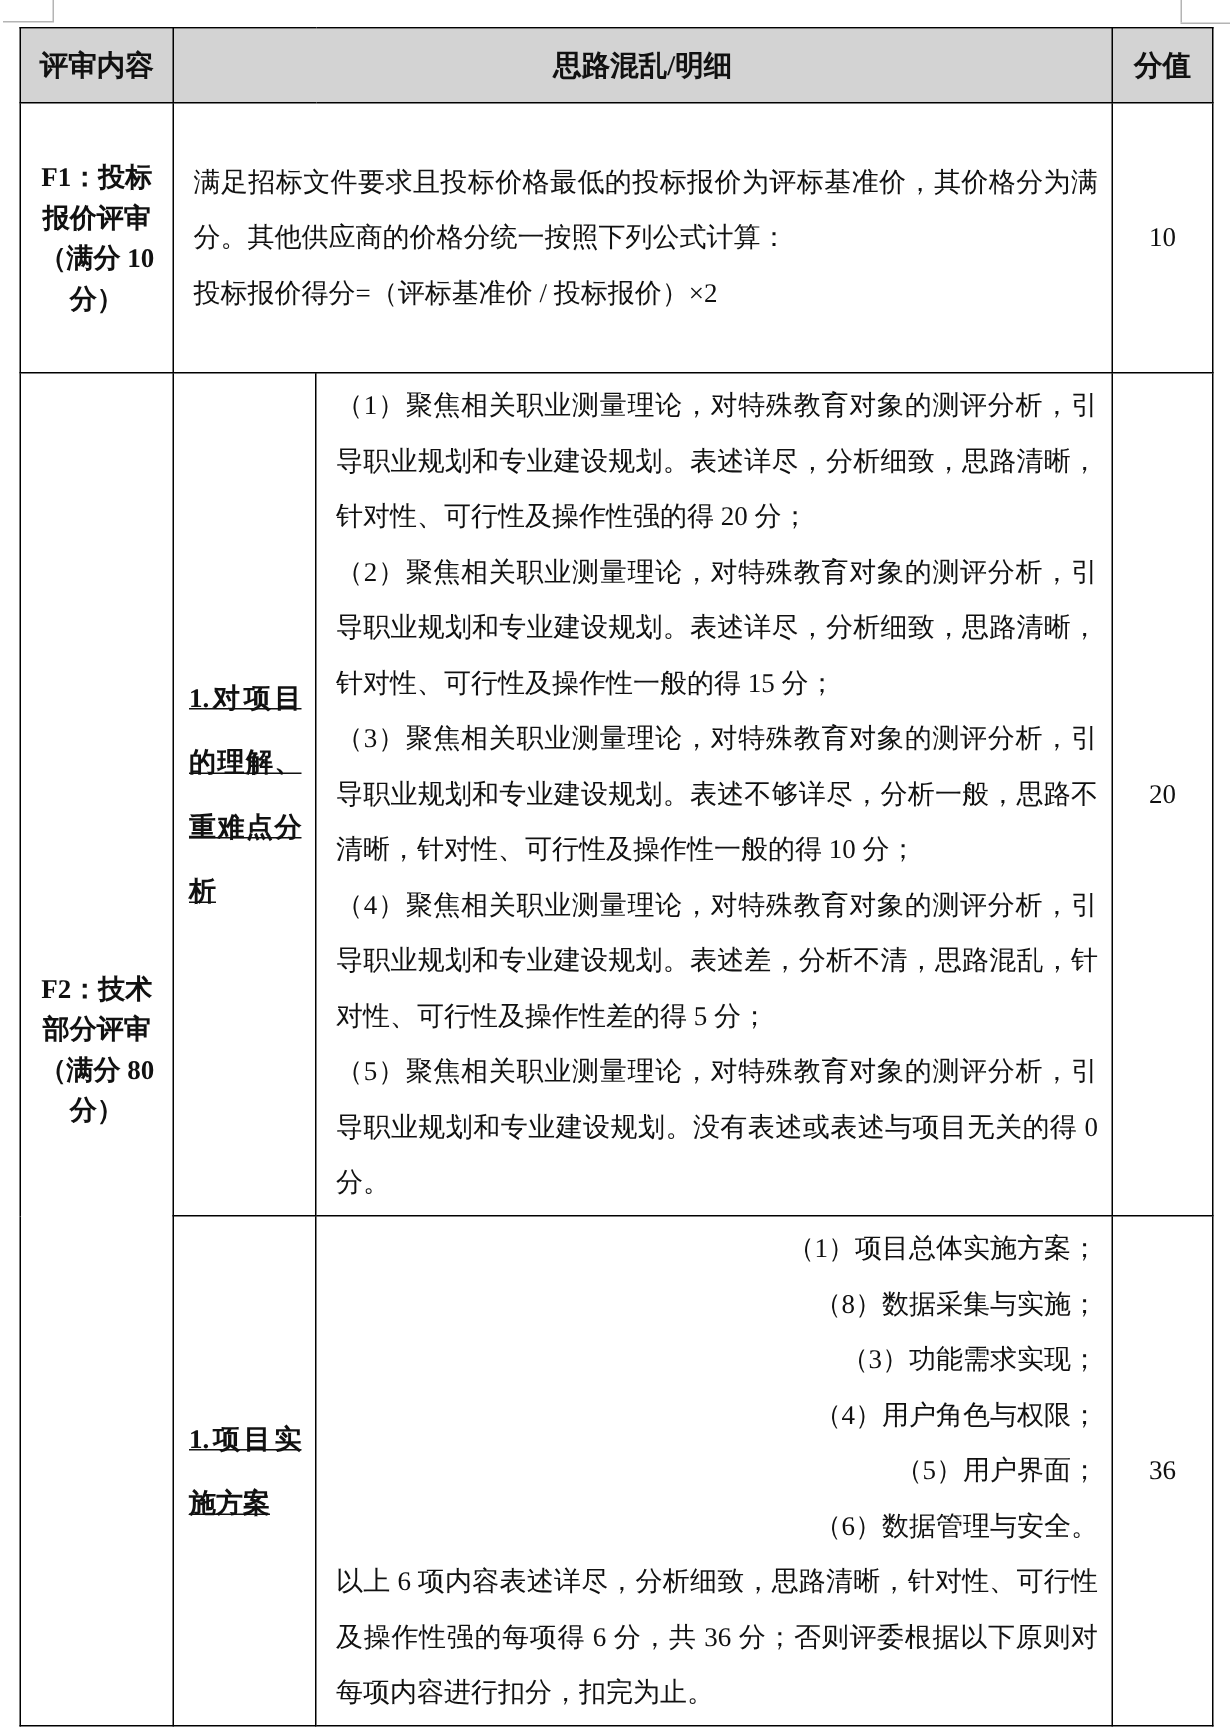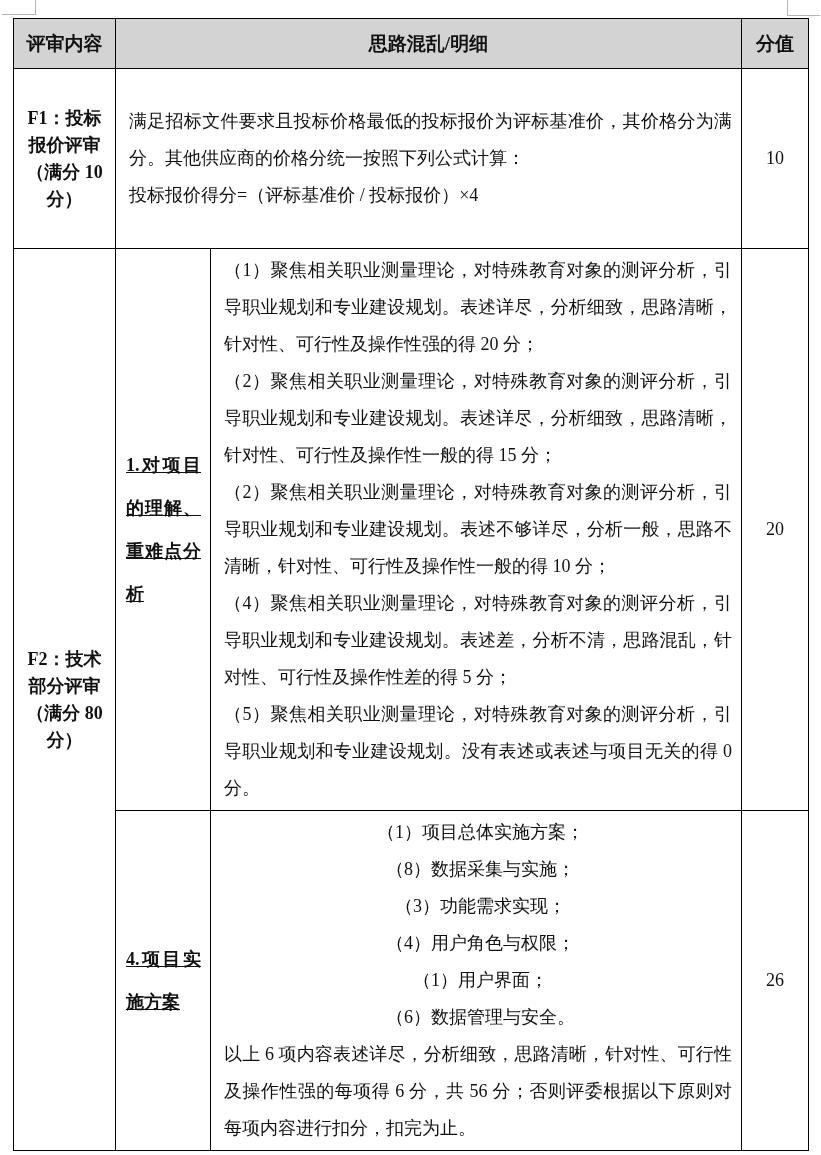--- a/index.html
+++ b/index.html
@@ -67,21 +67,21 @@
     text-decoration: underline;
   }
   .detail {
     font-size: 18px;
     line-height: 37px;
     vertical-align: middle;
     text-align: justify;
     padding: 3px 9px 3px 13px;
   }
   .detail p { margin: 0; }
-  .detail p.item { text-align: center; text-indent: 5px; }
+  .detail p.item { text-align: right; text-indent: 5px; }
   .score {
     font-size: 18px;
     text-align: center;
     vertical-align: middle;
     padding: 0;
   }
 </style>
 </head>
 <body>
 
@@ -103,46 +103,46 @@
       <tr class="r-header">
         <th class="hd">评审内容</th>
         <th class="hd" colspan="2">思路混乱/明细</th>
         <th class="hd">分值</th>
       </tr>
 
       <tr class="r-f1">
         <td class="label">F1：投标报价评审（满分 10 分）</td>
         <td class="detail" colspan="2">
           <p>满足招标文件要求且投标价格最低的投标报价为评标基准价，其价格分为满分。其他供应商的价格分统一按照下列公式计算：</p>
-          <p>投标报价得分=（评标基准价 / 投标报价）×4</p>
+          <p>投标报价得分=（评标基准价 / 投标报价）×2</p>
         </td>
         <td class="score">10</td>
       </tr>
 
       <tr class="r-f2a">
         <td class="label" rowspan="2">F2：技术部分评审（满分 80 分）</td>
         <td class="subname">1.对项目的理解、重难点分析</td>
         <td class="detail">
           <p>（1）聚焦相关职业测量理论，对特殊教育对象的测评分析，引导职业规划和专业建设规划。表述详尽，分析细致，思路清晰，针对性、可行性及操作性强的得 20 分；</p>
           <p>（2）聚焦相关职业测量理论，对特殊教育对象的测评分析，引导职业规划和专业建设规划。表述详尽，分析细致，思路清晰，针对性、可行性及操作性一般的得 15 分；</p>
-          <p>（2）聚焦相关职业测量理论，对特殊教育对象的测评分析，引导职业规划和专业建设规划。表述不够详尽，分析一般，思路不清晰，针对性、可行性及操作性一般的得 10 分；</p>
+          <p>（3）聚焦相关职业测量理论，对特殊教育对象的测评分析，引导职业规划和专业建设规划。表述不够详尽，分析一般，思路不清晰，针对性、可行性及操作性一般的得 10 分；</p>
           <p>（4）聚焦相关职业测量理论，对特殊教育对象的测评分析，引导职业规划和专业建设规划。表述差，分析不清，思路混乱，针对性、可行性及操作性差的得 5 分；</p>
           <p>（5）聚焦相关职业测量理论，对特殊教育对象的测评分析，引导职业规划和专业建设规划。没有表述或表述与项目无关的得 0 分。</p>
         </td>
         <td class="score">20</td>
       </tr>
 
       <tr class="r-f2b">
-        <td class="subname">4.项目实施方案</td>
+        <td class="subname">1.项目实施方案</td>
         <td class="detail">
           <p class="item">（1）项目总体实施方案；</p>
           <p class="item">（8）数据采集与实施；</p>
           <p class="item">（3）功能需求实现；</p>
           <p class="item">（4）用户角色与权限；</p>
-          <p class="item">（1）用户界面；</p>
+          <p class="item">（5）用户界面；</p>
           <p class="item">（6）数据管理与安全。</p>
-          <p>以上 6 项内容表述详尽，分析细致，思路清晰，针对性、可行性及操作性强的每项得 6 分，共 56 分；否则评委根据以下原则对每项内容进行扣分，扣完为止。</p>
+          <p>以上 6 项内容表述详尽，分析细致，思路清晰，针对性、可行性及操作性强的每项得 6 分，共 36 分；否则评委根据以下原则对每项内容进行扣分，扣完为止。</p>
         </td>
-        <td class="score">26</td>
+        <td class="score">36</td>
       </tr>
     </tbody>
   </table>
 </div>
 
 </body></html>

